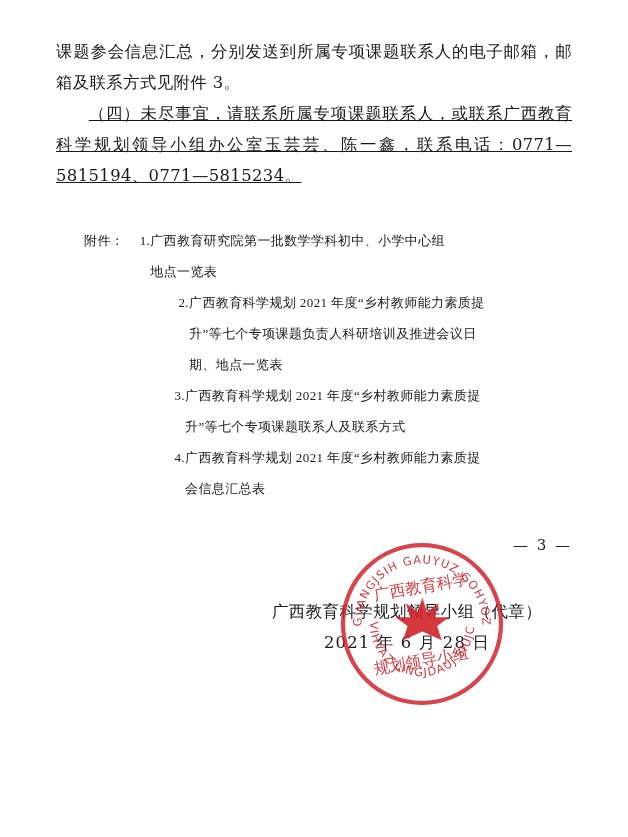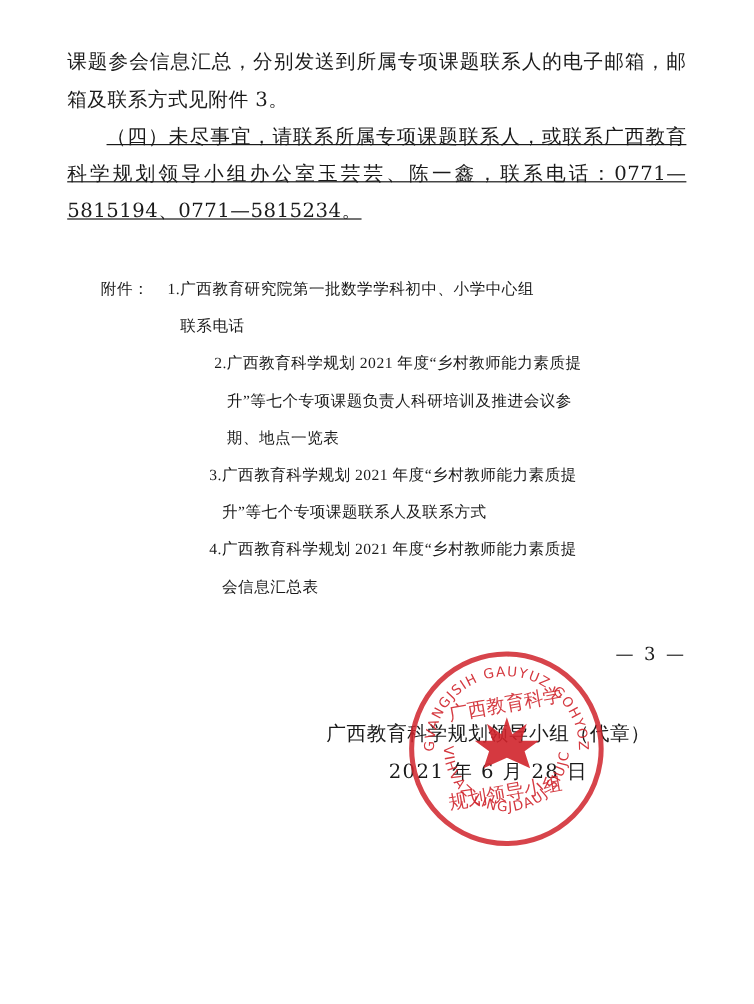--- a/index.html
+++ b/index.html
@@ -132,35 +132,35 @@
       <div class="spacer first"></div>
       <div style="flex:1 1 auto;">
         <div class="attach-row">
           <span class="attach-label">附件：</span>
           <span class="attach-num">1.</span>
           <span class="attach-body">广西教育研究院第一批数学学科初中、小学中心组</span>
         </div>
         <div class="attach-row">
           <span class="attach-label" style="visibility:hidden;">附件：</span>
           <span class="attach-num" style="visibility:hidden;">1.</span>
-          <span class="attach-body">联系电话</span>
+          <span class="attach-body">地点一览表</span>
         </div>
       </div>
     </div>
 
     <div class="attach-item">
       <div class="spacer"></div>
       <div style="flex:1 1 auto;">
         <div class="attach-row">
           <span class="attach-num pad-left">2.</span>
           <span class="attach-body">广西教育科学规划 2021 年度“乡村教师能力素质提</span>
         </div>
         <div class="attach-row">
           <span class="attach-num pad-left" style="visibility:hidden;">2.</span>
-          <span class="attach-body">升”等七个专项课题负责人科研培训及推进会议参</span>
+          <span class="attach-body">升”等七个专项课题负责人科研培训及推进会议日</span>
         </div>
         <div class="attach-row">
           <span class="attach-num pad-left" style="visibility:hidden;">2.</span>
           <span class="attach-body">期、地点一览表</span>
         </div>
       </div>
     </div>
 
     <div class="attach-item">
       <div class="spacer"></div>

